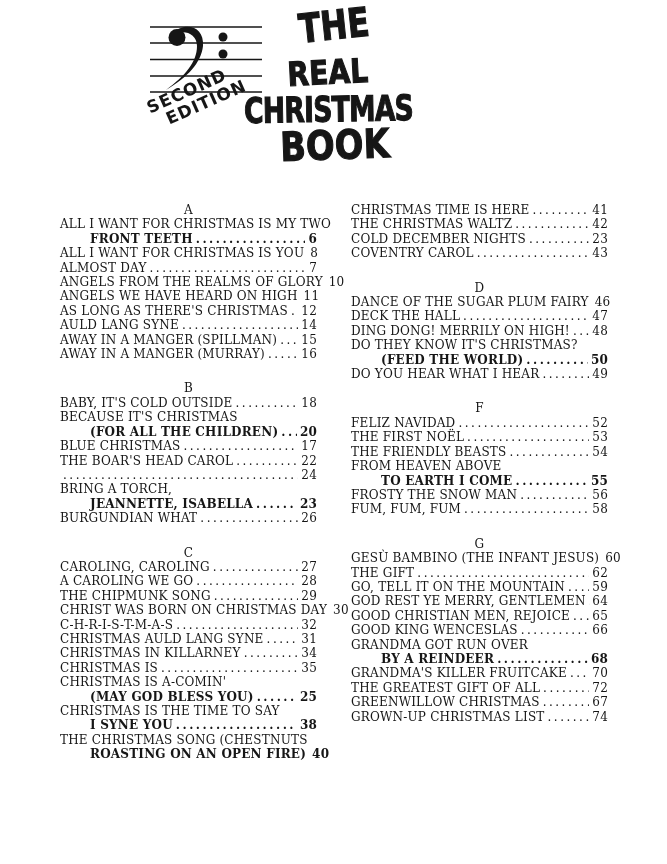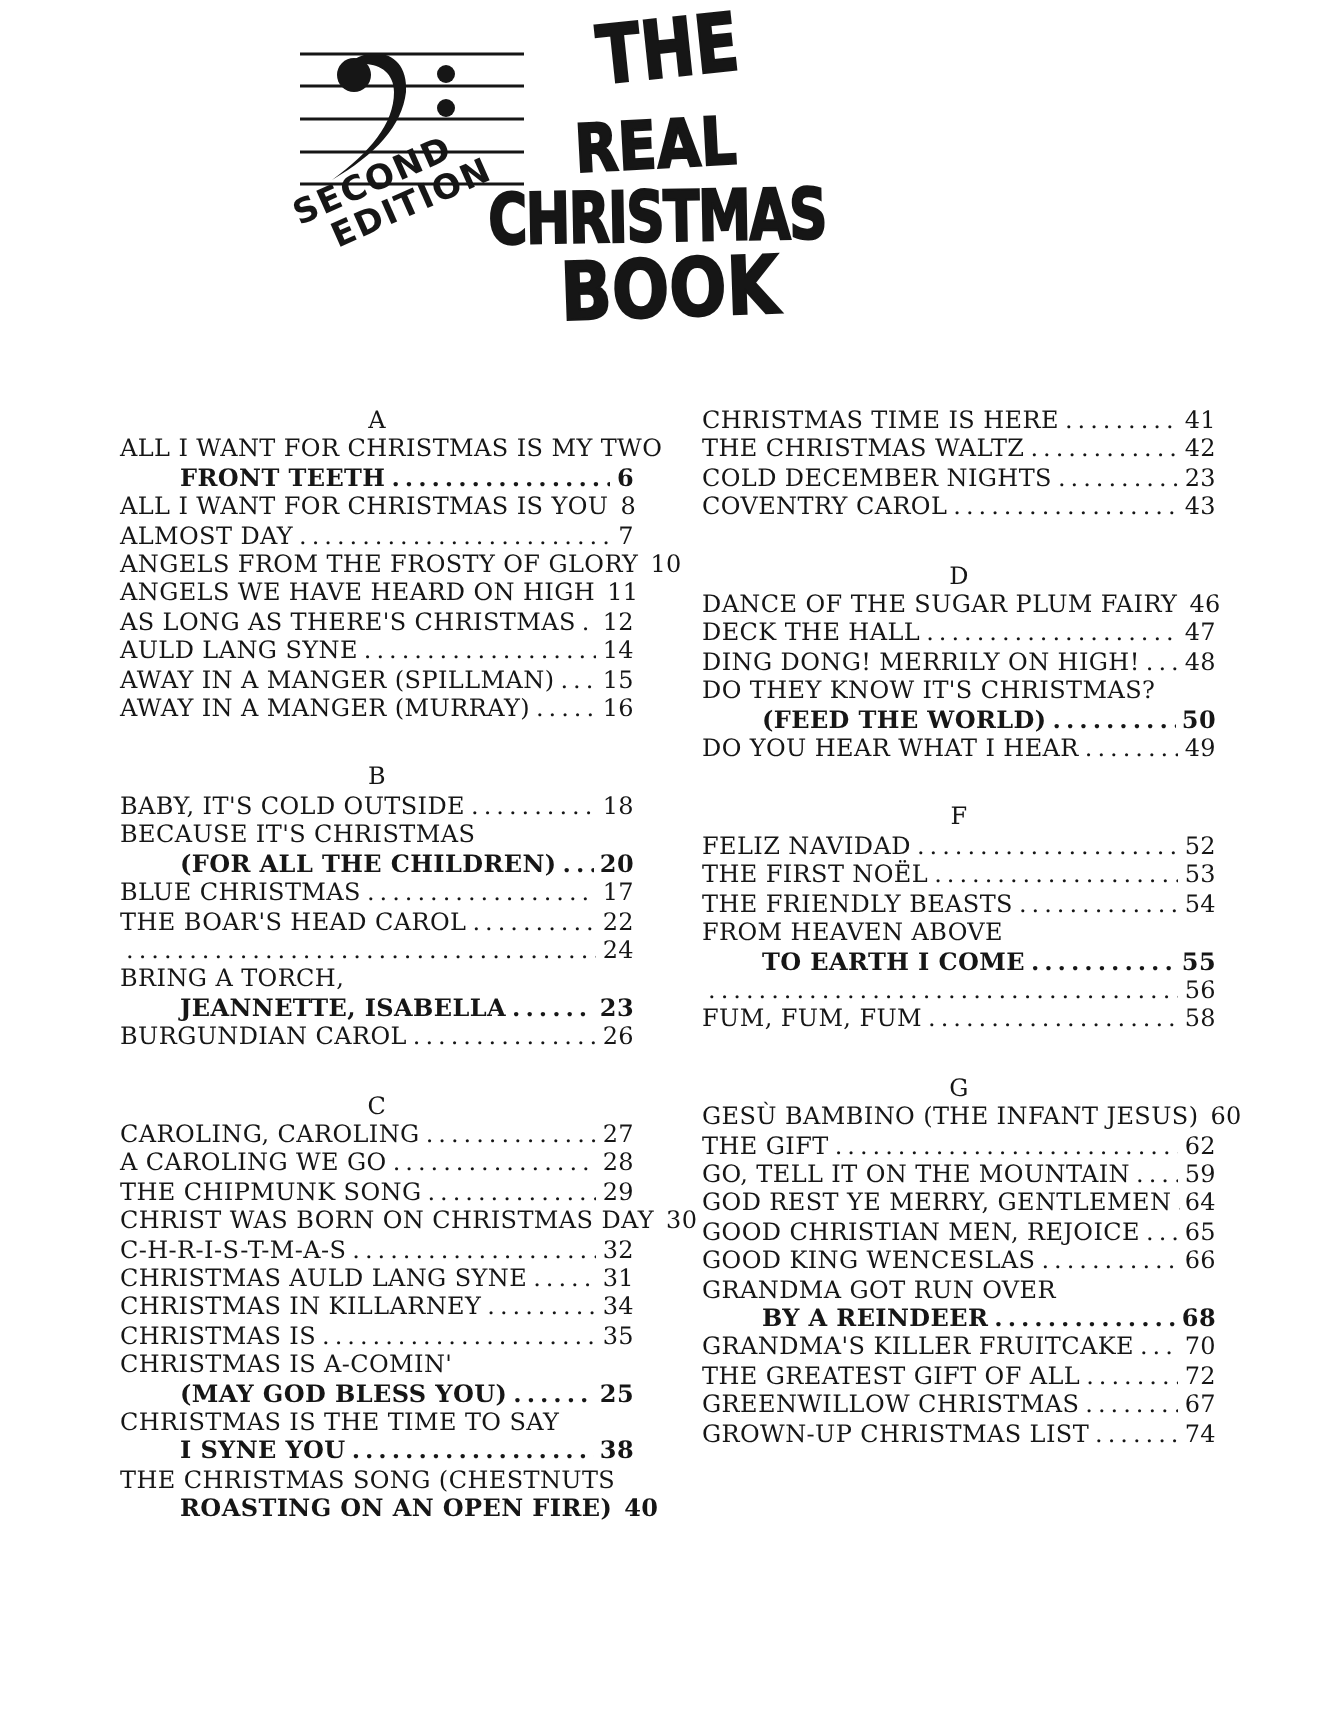--- a/index.html
+++ b/index.html
@@ -95,21 +95,21 @@
           <span class="t">ALL I WANT FOR CHRISTMAS IS YOU</span>
           <span class="dots"></span>
           <span class="pg">8</span>
         </div>
         <div class="row">
           <span class="t">ALMOST DAY</span>
           <span class="dots"></span>
           <span class="pg">7</span>
         </div>
         <div class="row">
-          <span class="t">ANGELS FROM THE FROSTY OF GLORY</span>
+          <span class="t">ANGELS FROM THE REALMS OF GLORY</span>
           <span class="dots"></span>
           <span class="pg">10</span>
         </div>
         <div class="row">
           <span class="t">ANGELS WE HAVE HEARD ON HIGH</span>
           <span class="dots"></span>
           <span class="pg">11</span>
         </div>
         <div class="row">
           <span class="t">AS LONG AS THERE'S CHRISTMAS</span>
@@ -163,21 +163,21 @@
         </div>
         <div class="row">
           <span class="t">BRING A TORCH,</span>
         </div>
         <div class="row cont">
           <span class="t">JEANNETTE, ISABELLA</span>
           <span class="dots"></span>
           <span class="pg">23</span>
         </div>
         <div class="row">
-          <span class="t">BURGUNDIAN CAROL</span>
+          <span class="t">BURGUNDIAN WHAT</span>
           <span class="dots"></span>
           <span class="pg">26</span>
         </div>
       </div>
       <div class="section">
         <div class="letter">C</div>
         <div class="row">
           <span class="t">CAROLING, CAROLING</span>
           <span class="dots"></span>
           <span class="pg">27</span>
@@ -316,20 +316,21 @@
         </div>
         <div class="row">
           <span class="t">FROM HEAVEN ABOVE</span>
         </div>
         <div class="row cont">
           <span class="t">TO EARTH I COME</span>
           <span class="dots"></span>
           <span class="pg">55</span>
         </div>
         <div class="row">
+          <span class="t">FROSTY THE SNOW MAN</span>
           <span class="dots"></span>
           <span class="pg">56</span>
         </div>
         <div class="row">
           <span class="t">FUM, FUM, FUM</span>
           <span class="dots"></span>
           <span class="pg">58</span>
         </div>
       </div>
       <div class="section">

